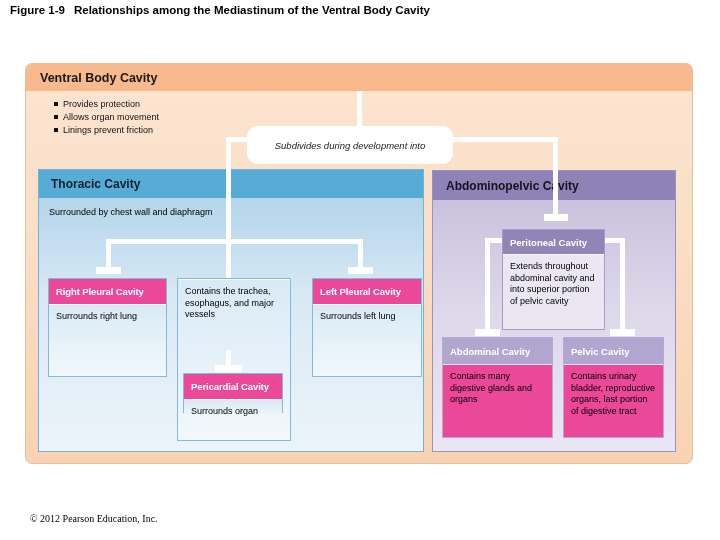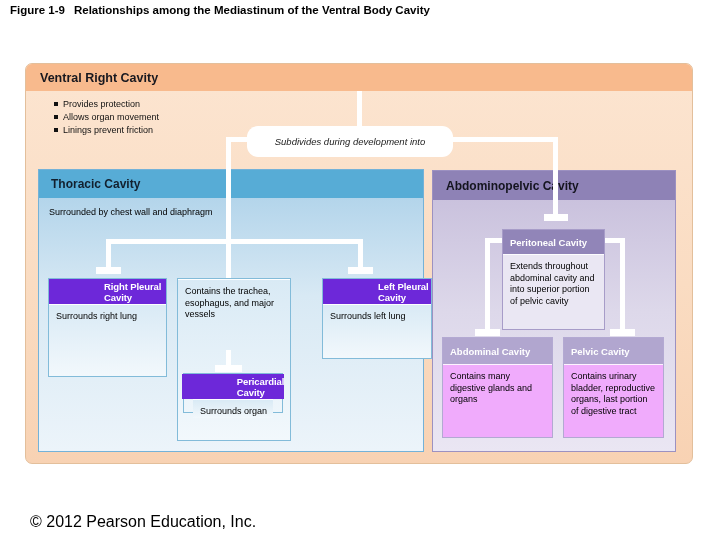--- a/index.html
+++ b/index.html
@@ -19,21 +19,21 @@
   .panel-header span{font-size:12.5px;font-weight:bold;color:#18181f;padding-left:14px;}
 
   .bullets{left:54px;top:98px;z-index:2;}
   .bullet-row{display:flex;align-items:flex-start;margin-bottom:1px;}
   .bullet-sq{width:4px;height:4px;background:#111;margin:4px 5px 0 0;flex:none;}
   .bullet-row span{font-size:9px;color:#111;line-height:12px;}
 
   
   .conn{position:absolute;background:#ffffff;z-index:3;}
   .z5{z-index:5;}
-  .pill{left:247px;top:126px;width:206px;height:31px;background:#ffffff;border-radius:11px;
+  .pill{left:247px;top:126px;width:206px;height:38px;background:#ffffff;border-radius:11px;
         z-index:4;display:flex;align-items:center;justify-content:center;}
   .pill span{font-size:9.5px;font-style:italic;color:#222;}
 
   
   .cavity{display:flex;flex-direction:column;}
   .cavity-header{flex:none;display:flex;align-items:center;}
   .cavity-body{flex:1;border-top:1px solid rgba(255,255,255,.85);}
 
   
   .tbox{left:38px;top:169px;width:386px;height:283px;z-index:2;border:1px solid #74b2d8;
@@ -46,63 +46,63 @@
 
   
   .pbox{left:432px;top:170px;width:244px;height:282px;z-index:2;border:1px solid #9c91c1;
         background:linear-gradient(180deg,#c5bcda 0%,#ddd8ea 50%,#eae6f3 100%);}
   .pbox .cavity-header{height:29px;background:#8e82b6;}
   .pbox .cavity-header span{font-size:12px;font-weight:bold;color:#14141f;padding-left:13px;}
   .pbox .cavity-body{border-top:none;}
 
   
   .bsub{z-index:4;border:1px solid #82bbd9;}
-  .bsub .cavity-header{height:25px;background:#6d28d9;padding-left:48px;}
+  .bsub .cavity-header{height:25px;background:#ec4899;}
   .bsub .cavity-header span{font-size:9.5px;font-weight:bold;color:#fff;padding-left:7px;letter-spacing:-0.1px;}
   .bsub .cavity-body{background:linear-gradient(180deg,#d9eaf5,#f2f8fc);}
   .bsub .cavity-body span{display:block;font-size:9px;color:#000;line-height:1.3;padding:6px 6px 0 7px;}
 
   .rpleural{left:48px;top:278px;width:119px;height:99px;}
   .mediastinum{left:177px;top:278px;width:114px;height:163px;}
-  .lpleural{left:322px;top:278px;width:110px;height:81px;}
-  .pericardial{left:183px;top:373px;width:100px;height:40px;z-index:6;align-items:center;}
+  .lpleural{left:312px;top:278px;width:110px;height:99px;}
+  .pericardial{left:183px;top:373px;width:100px;height:40px;z-index:6;}
   .pericardial .cavity-header{height:25px;}
 
   
   .psub{z-index:4;}
   .peritoneal{left:502px;top:229px;width:103px;height:101px;border:1px solid #a79cc8;}
   .peritoneal .cavity-header{height:24px;background:#9185b8;}
   .peritoneal .cavity-header span{font-size:9.5px;font-weight:bold;color:#fff;padding-left:7px;}
   .peritoneal .cavity-body{background:#eae7f3;}
   .psub .cavity-body span{display:block;font-size:9px;color:#000;line-height:1.3;padding:6px 6px 0 7px;}
 
   .psub2{border:1px solid #b3a9d2;}
   .psub2 .cavity-header{background:#b1a6cf;}
   .psub2 .cavity-header span{font-size:9.5px;font-weight:bold;color:#fff;padding-left:7px;}
-  .psub2 .cavity-body{background:#f0abfc;}
+  .psub2 .cavity-body{background:#ec4899;}
   .abdominal{left:442px;top:337px;width:111px;height:101px;}
   .abdominal .cavity-header{height:26px;}
   .pelvic{left:563px;top:337px;width:101px;height:101px;}
   .pelvic .cavity-header{height:26px;}
 
   
-  .footer{left:30px;top:513px;font-family:Liberation Sans, sans-serif;font-size:16px;color:#000;}
+  .footer{left:30px;top:513px;font-family:Liberation Serif, serif;font-size:10px;color:#000;}
 </style>
 </head>
 <body>
 
 <div class="stage">
 
   <div class="abs fig-title">
     <span class="lbl">Figure 1-9</span><span>Relationships among the Mediastinum of the Ventral Body Cavity</span>
   </div>
 
   <div class="abs panel"></div>
   <div class="abs panel-header">
-    <span>Ventral Right Cavity</span>
+    <span>Ventral Body Cavity</span>
   </div>
 
   <div class="abs bullets">
     <div class="bullet-row">
       <span class="bullet-sq"></span>
       <span>Provides protection</span>
     </div>
     <div class="bullet-row">
       <span class="bullet-sq"></span>
       <span>Allows organ movement</span>

